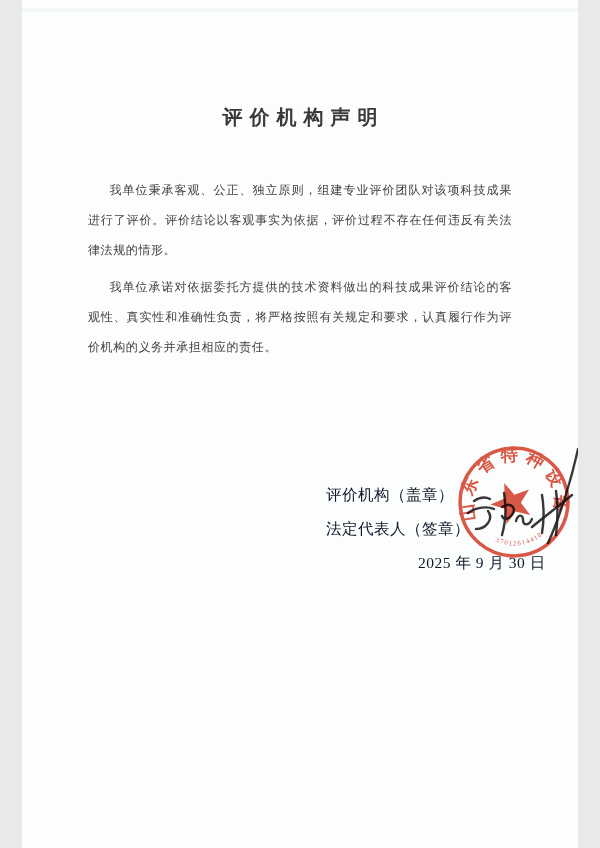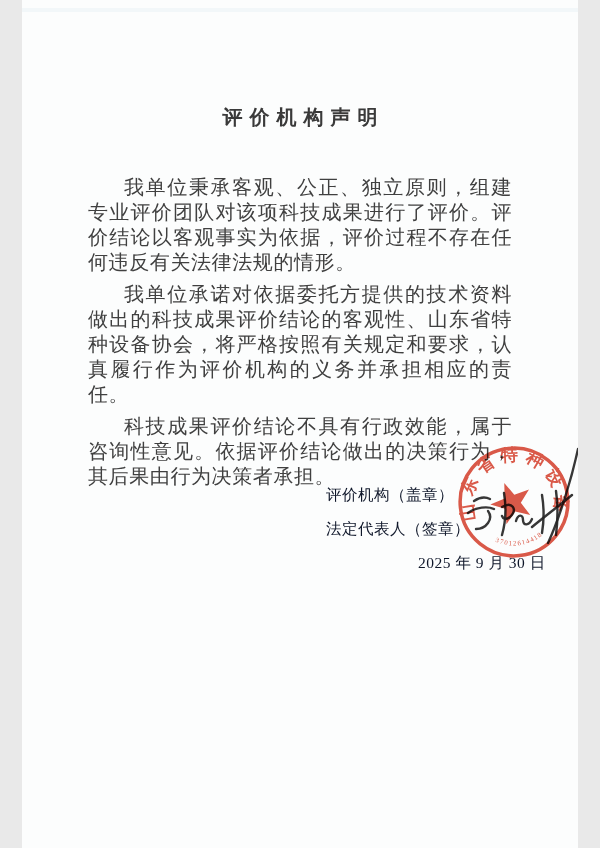--- a/index.html
+++ b/index.html
@@ -26,22 +26,22 @@
     text-align:center;
     font-size:20px;
     font-weight:bold;
     letter-spacing:7px;
     text-indent:7px; 
     color:#3a3a3a;
   }
   .doc-body{
     width:424px;
     margin:44px auto 0 auto;
-    font-size:20px;
-    line-height:25px;
+    font-size:12px;
+    line-height:30px;
     letter-spacing:0.6px;
     text-align:justify;
     color:#404040;
   }
   .doc-body p{
     margin:0 0 7px 0;
     text-indent:1.8em;
   }
   .sig-line{
     position:absolute;
@@ -91,22 +91,21 @@
 </head>
 <body>
 
 <div class="page">
   <div class="scan-band"></div>
 
   <h1 class="doc-title">评价机构声明</h1>
 
   <div class="doc-body">
     <p>我单位秉承客观、公正、独立原则，组建专业评价团队对该项科技成果进行了评价。评价结论以客观事实为依据，评价过程不存在任何违反有关法律法规的情形。</p>
-    <p>我单位承诺对依据委托方提供的技术资料做出的科技成果评价结论的客观性、山东省特种设备协会，将严格按照有关规定和要求，认真履行作为评价机构的义务并承担相应的责任。</p>
-    <p>科技成果评价结论不具有行政效能，属于咨询性意见。依据评价结论做出的决策行为，其后果由行为决策者承担。</p>
+    <p>我单位承诺对依据委托方提供的技术资料做出的科技成果评价结论的客观性、真实性和准确性负责，将严格按照有关规定和要求，认真履行作为评价机构的义务并承担相应的责任。</p>
   </div>
 
   <div class="sig-line sig-org">评价机构（盖章）</div>
   <div class="sig-line sig-rep">法定代表人（签章）</div>
   <div class="sig-line sig-date">2025 年 9 月 30 日</div>
 
   <svg class="seal" viewBox="0 0 112 112" aria-hidden="true">
     <defs>
       <path id="sealTopArc" d="M 19.3 72 A 40 40 0 1 1 92.7 72" fill="none"></path>
       <path id="sealBottomArc" d="M 23.8 84 A 44 44 0 0 0 88.2 84" fill="none"></path>

